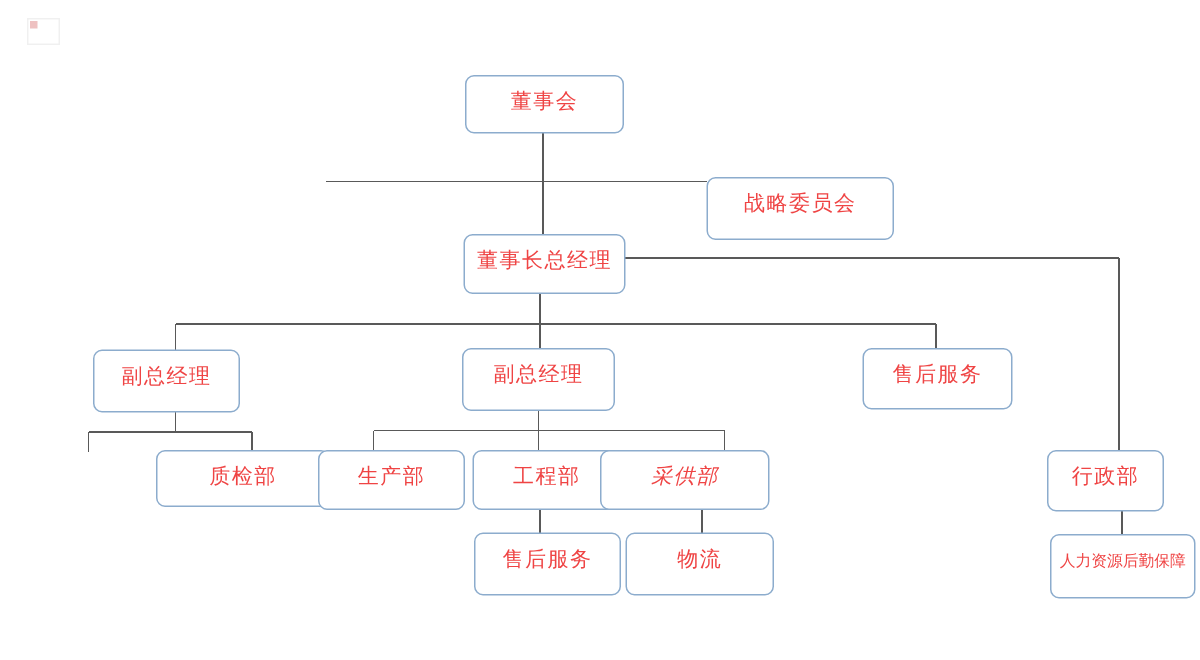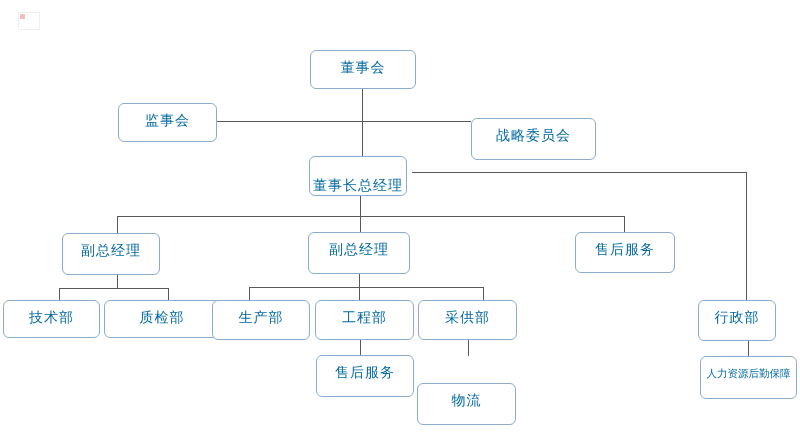--- a/index.html
+++ b/index.html
@@ -32,21 +32,21 @@
     box-sizing: border-box;
     background: #ffffff;
     border: 1.5px solid #8caccd;
     border-radius: 6px;
     display: flex;
     justify-content: center;
     align-items: flex-start;
     padding-top: 8px;
     font-size: 14px;
     letter-spacing: 1px;
-    color: #0369a1;
+    color: #ef4444;
     white-space: nowrap;
   }
   .node.small-text {
     font-size: 10.5px;
     letter-spacing: 0;
     padding-top: 10px;
   }
   
   .artifact {
     position: absolute;
@@ -64,32 +64,32 @@
     width: 5px;
     height: 5px;
     background: #cc4444;
     opacity: 0.6;
   }
 
   
   .n-board        { left: 310px; top: 50px;  width: 106px; height: 39px; }
   .n-supervisory  { left: 118px; top: 103px; width: 99px;  height: 39px; }
   .n-strategy     { left: 471px; top: 99px;  width: 125px; height: 42px; margin-top: 19px; }
-  .n-chairman     { left: 309px; top: 156px; width: 98px; height: 40px; align-items: flex-end; }
+  .n-chairman     { left: 309px; top: 156px; width: 108px; height: 40px; }
   .n-deputy1      { left: 62px;  top: 233px; width: 98px;  height: 42px; }
   .n-deputy2      { left: 308px; top: 232px; width: 102px; height: 42px; }
   .n-cfo          { left: 575px; top: 232px; width: 100px; height: 41px; }
   .n-admin        { left: 698px; top: 300px; width: 78px;  height: 41px; }
   .n-tech         { left: 3px;   top: 300px; width: 97px;  height: 38px; }
   .n-qc           { left: 104px; top: 300px; width: 116px; height: 38px; }
   .n-production   { left: 212px; top: 300px; width: 98px;  height: 40px; text-align: right; }
   .n-engineering  { left: 315px; top: 300px; width: 99px;  height: 40px; }
-  .n-procurement  { left: 418px; top: 300px; width: 99px;  height: 40px; }
+  .n-procurement  { left: 400px; top: 300px; width: 113px;  height: 40px; font-style: italic; }
   .n-aftersales   { left: 316px; top: 355px; width: 98px;  height: 42px; }
-  .n-logistics    { left: 417px; top: 355px; width: 99px;  height: 42px; margin-top: 28px; }
+  .n-logistics    { left: 417px; top: 355px; width: 99px;  height: 42px; }
   .n-hr           { left: 700px; top: 356px; width: 97px;  height: 43px; }
 </style>
 </head>
 <body>
 
 <div class="canvas">
 
   <div class="artifact">
     <span class="dot"></span>
   </div>
@@ -120,43 +120,37 @@
 
     <line x1="360" y1="339" x2="360" y2="356"></line>
     <line x1="468" y1="339" x2="468" y2="356"></line>
 
     <line x1="748" y1="340" x2="748" y2="357"></line>
   </svg>
 
   <div class="node n-board">
     <span>董事会</span>
   </div>
-  <div class="node n-supervisory">
-    <span>监事会</span>
-  </div>
   <div class="node n-strategy">
     <span>战略委员会</span>
   </div>
   <div class="node n-chairman">
     <span>董事长总经理</span>
   </div>
   <div class="node n-deputy1">
     <span>副总经理</span>
   </div>
   <div class="node n-deputy2">
     <span>副总经理</span>
   </div>
   <div class="node n-cfo">
     <span>售后服务</span>
   </div>
   <div class="node n-admin">
     <span>行政部</span>
-  </div>
-  <div class="node n-tech">
-    <span>技术部</span>
   </div>
   <div class="node n-qc">
     <span>质检部</span>
   </div>
   <div class="node n-production">
     <span>生产部</span>
   </div>
   <div class="node n-engineering">
     <span>工程部</span>
   </div>

